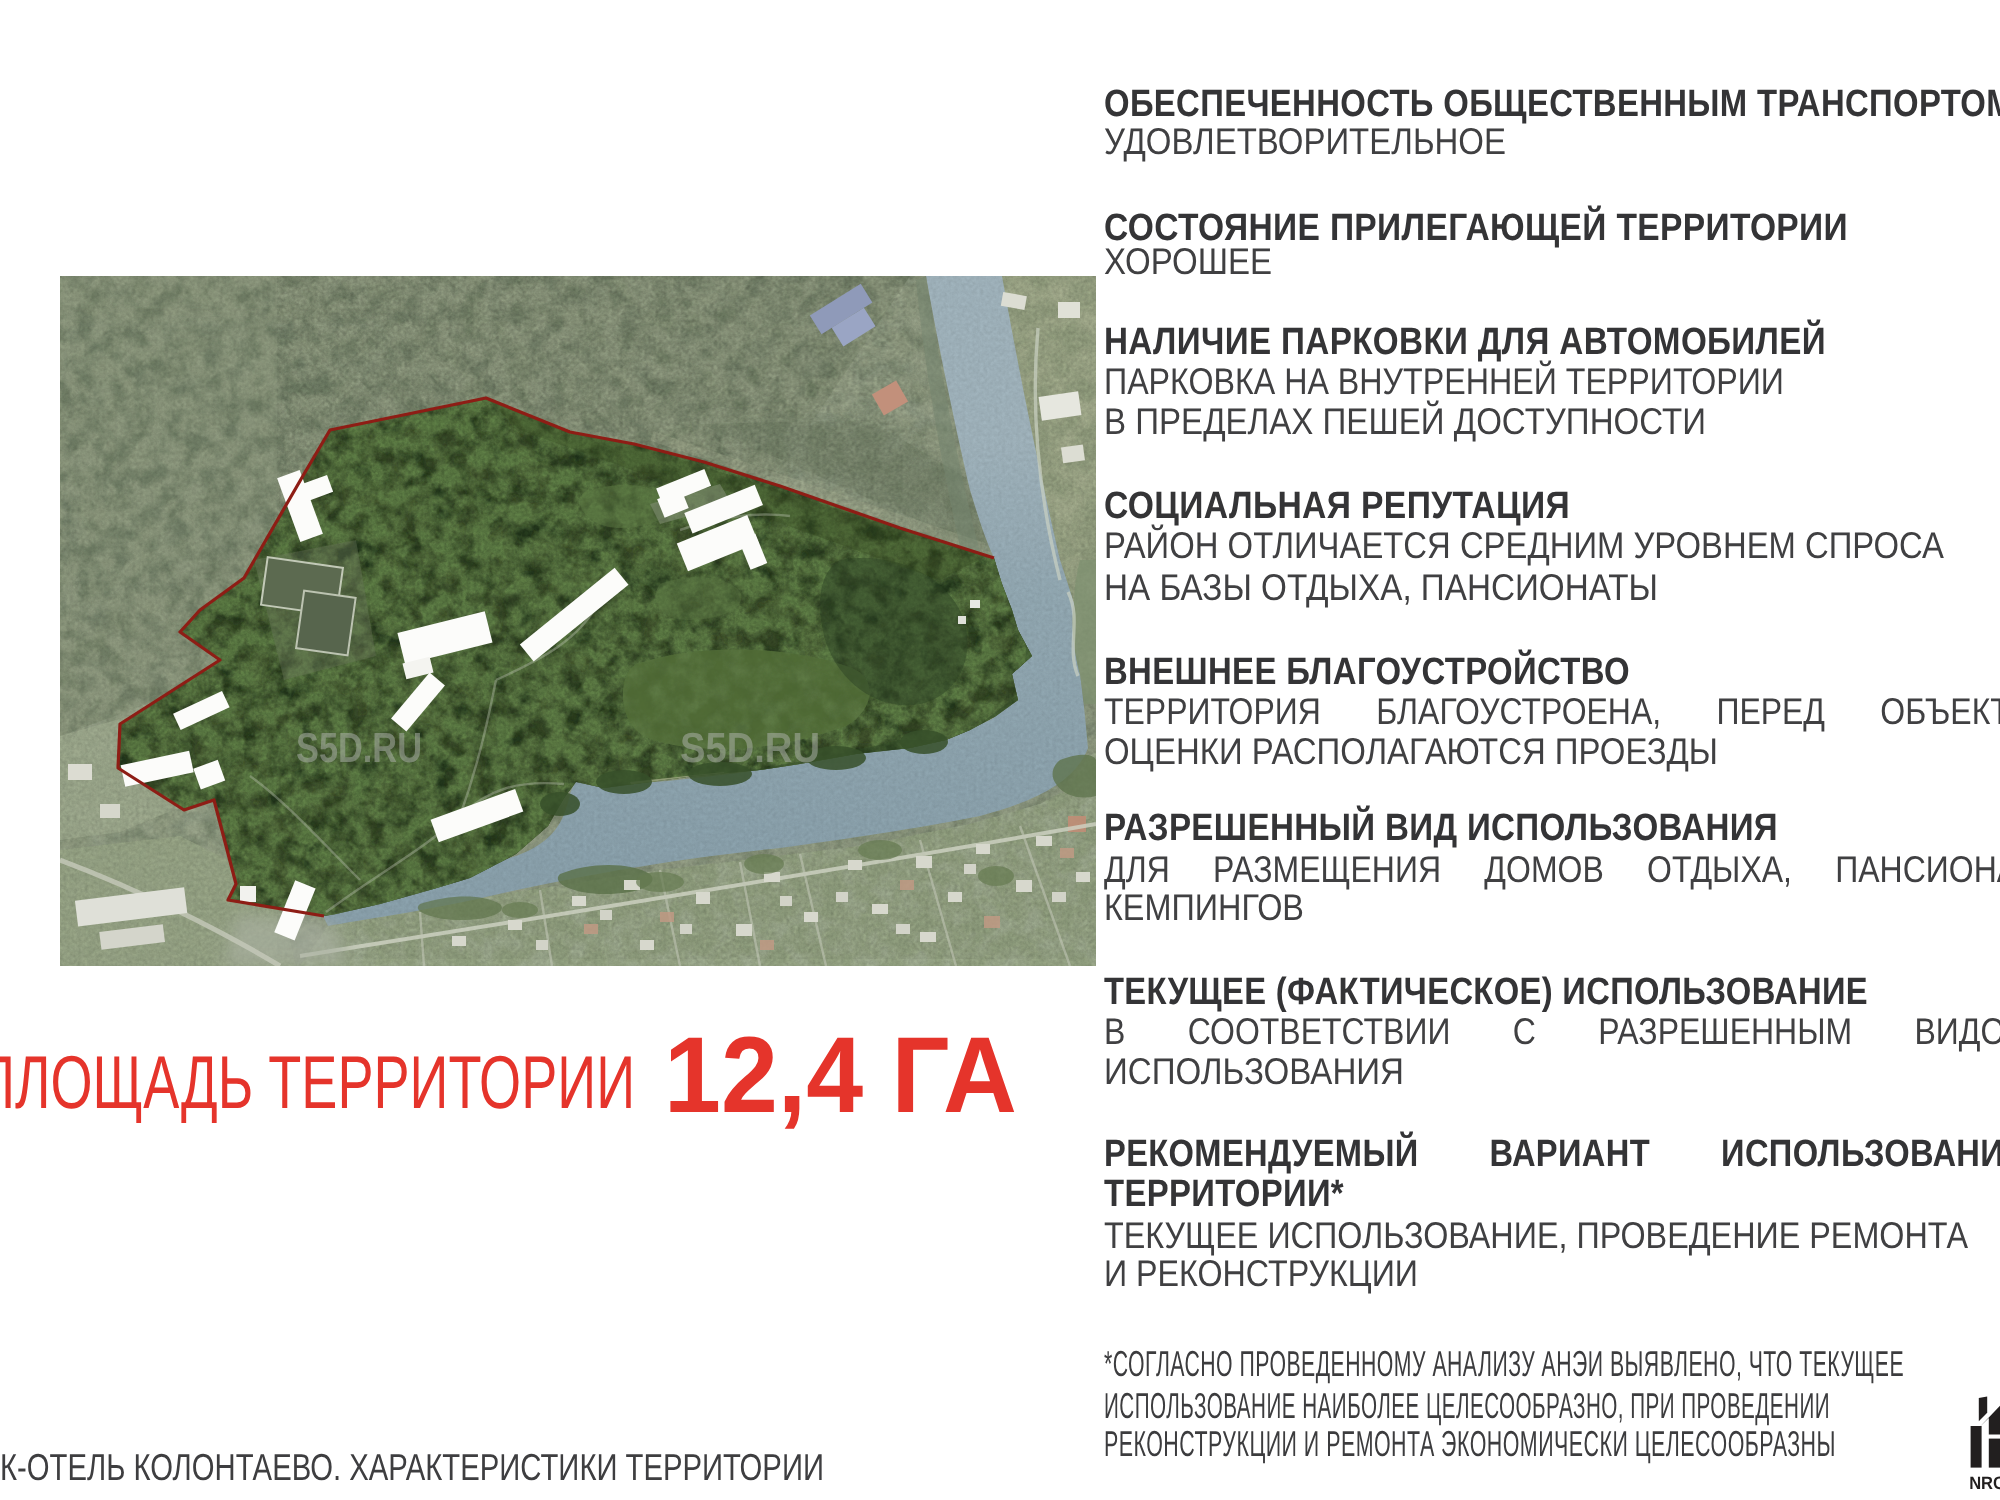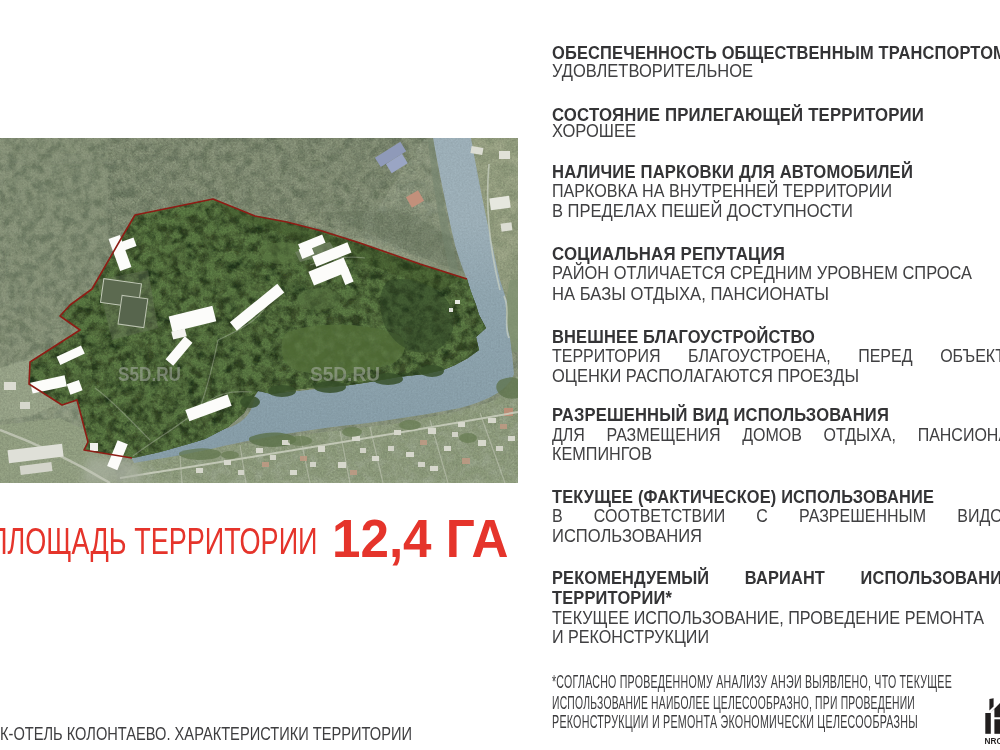--- a/index.html
+++ b/index.html
@@ -8,21 +8,21 @@
 .hb{font-size:19px;line-height:19px;font-weight:bold;color:#343436;letter-spacing:0.2px;}
 .bd{font-size:18.6px;line-height:18.6px;font-weight:normal;color:#404042;}
 .fn{font-size:18px;line-height:18px;font-weight:normal;color:#3c3c3e;letter-spacing:0.4px;}
 .red1{font-size:37.5px;line-height:37.5px;color:#e5342b;}
 .red2{font-size:54px;line-height:54px;font-weight:bold;color:#e5342b;}
 .foot{font-size:18.8px;line-height:18.8px;color:#3e3e40;}
 .just{white-space:normal;text-align:justify;text-align-last:justify;}
 </style></head>
 <body>
 
-<div style="position:absolute;left:0;top:138px;width:578px;height:345px;">
+<div style="position:absolute;left:0;top:138px;width:578px;height:345px;text-align:center;">
 <svg width="518" height="345" viewBox="0 138 518 345">
 <defs>
 <clipPath id="mapclip">
           <rect x="0" y="138" width="518" height="345"></rect>
         </clipPath>
 <clipPath id="terrclip">
           <path d="M213,199 255,216 287,222 322,231 360,243 420,264 467,279 471,292 476,305 479,315 486,328 476,337 479,350 468,358 455,365 443,370 425,374 398,377 370,382 350,385 317,388 295,391 272,394 258,391 252,399 244,413 228,427 205,439 185,445 160,452 138,457 132,458 84,450 88,442 77,400 62,405 29,384 30,362 80,330 60,316 70,305 92,289 122,237 135,215 Z"></path>
         </clipPath>
 <filter id="spk" x="-5%" y="-5%" width="110%" height="110%">
   <feTurbulence type="fractalNoise" baseFrequency="0.55" numOctaves="3" seed="11" stitchTiles="stitch"></feTurbulence>

